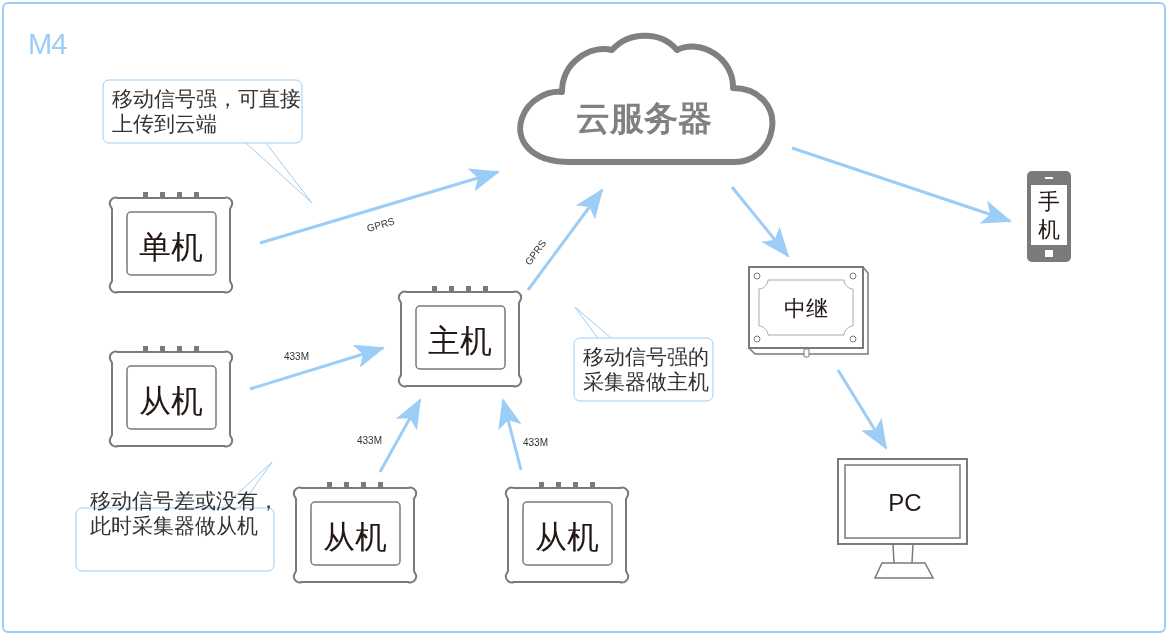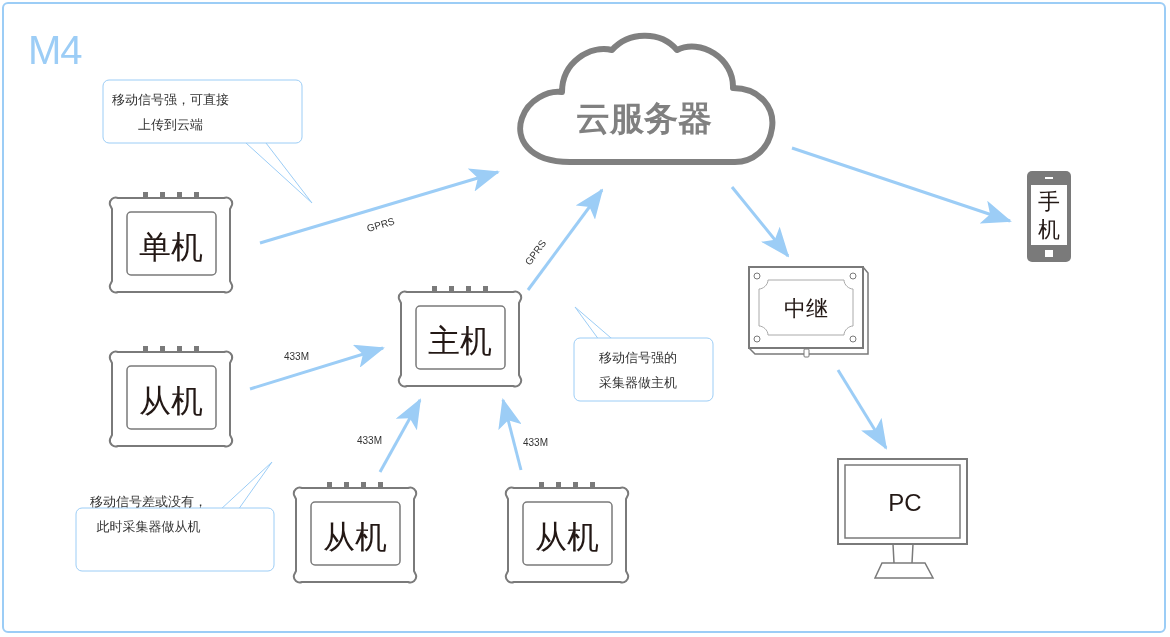--- a/index.html
+++ b/index.html
@@ -1,20 +1,20 @@
 <!DOCTYPE html>
 <html><head>
 <meta charset="utf-8">
 <style>
   html, body { margin:0; padding:0; background:#ffffff; }
   body { width:1170px; height:637px; position:relative; overflow:hidden; font-family:"DejaVu Sans", sans-serif; }
   #frame { position:absolute; left:2px; top:2px; width:1164px; height:631px; border:2px solid #9ccdf6; border-radius:6px; box-sizing:border-box; }
   svg#diagram { position:absolute; left:0; top:0; }
-  .title { position:absolute; left:28px; top:28px; font-family:"Liberation Sans", sans-serif; font-size:40px; color:#9ccdf6; letter-spacing:-1px; }
-  .note { position:absolute; font-size:13px; line-height:25px; color:#333; white-space:pre; font-family:"DejaVu Sans", sans-serif;text-align:center; }
+  .title { position:absolute; left:28px; top:28px; font-family:"Liberation Sans", sans-serif; font-size:29px; color:#9ccdf6; letter-spacing:-1px; }
+  .note { position:absolute; font-size:21px; line-height:25px; color:#333; white-space:pre; font-family:"DejaVu Sans", sans-serif; }
   .device-label { font-family:"DejaVu Sans", sans-serif; fill:#231815; }
   .edge-label { font-family:"Liberation Sans", sans-serif; font-size:10px; fill:#333; }
 </style>
 </head>
 <body>
 
 <div id="frame"></div>
 <div class="title">M4</div>
 
 <svg id="diagram" width="1170" height="637" viewBox="0 0 1170 637">
@@ -139,16 +139,16 @@
       <rect x="845" y="465" width="115" height="73" fill="#fff" stroke="#7a7a7a" stroke-width="1.5"></rect>
       <path d="M893,544 L894,563 M913,544 L912,563" stroke="#7a7a7a" stroke-width="1.5"></path>
       <path d="M882,563 L925,563 L933,578 L875,578 Z" fill="#fff" stroke="#7a7a7a" stroke-width="1.5"></path>
     </g>
     <text x="905" y="511" text-anchor="middle" font-size="24" font-family="Liberation Sans, sans-serif" class="device-label" style="font-family:'Liberation Sans', sans-serif">PC</text>
   </g>
 </svg>
 
 <div class="note" style="left:112px; top:87px;">移动信号强，可直接
 上传到云端</div>
-<div class="note" style="left:583px; top:345px;margin-left:16px;">移动信号强的
+<div class="note" style="left:583px; top:345px;">移动信号强的
 采集器做主机</div>
 <div class="note" style="left:90px; top:489px;">移动信号差或没有，
 此时采集器做从机</div>
 
 </body></html>

